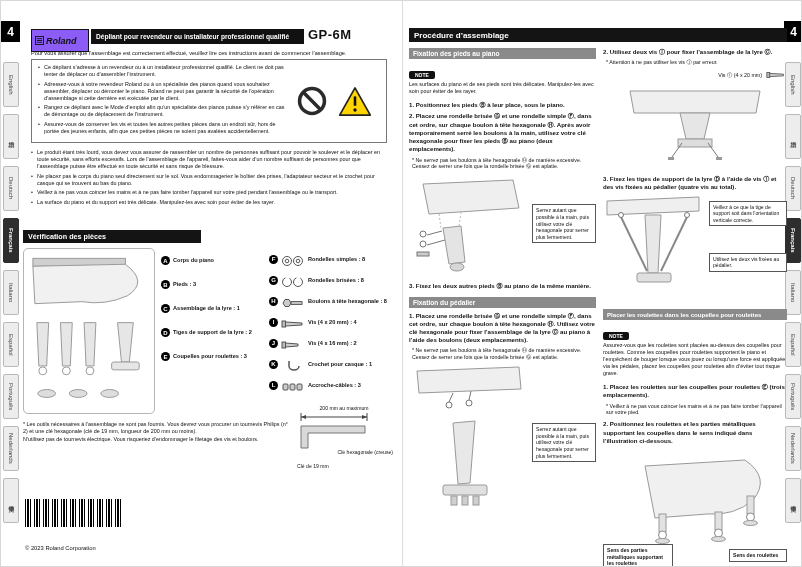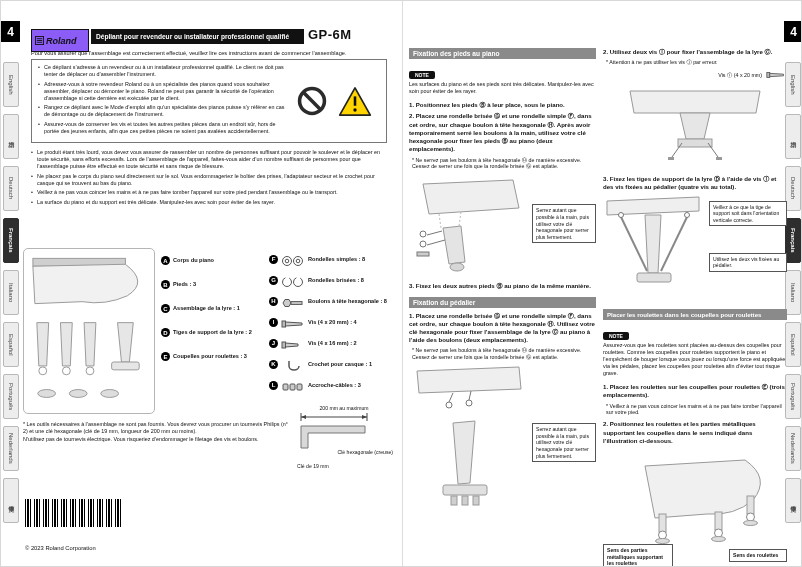--- a/index.html
+++ b/index.html
@@ -139,20 +139,21 @@
       </div>
     </div>
 
     <ul class="blist cautions">
       <li>Le produit étant très lourd, vous devez vous assurer de rassembler un nombre de personnes suffisant pour pouvoir le soulever et le déplacer en toute sécurité, sans efforts excessifs. Lors de l’assemblage de l’appareil, faites-vous aider d’un nombre suffisant de personnes pour que l’assemblage puisse être effectué en toute sécurité et sans risque de blessure.</li>
       <li>Ne placez pas le corps du piano seul directement sur le sol. Vous endommageriez le boîtier des prises, l’adaptateur secteur et le crochet pour casque qui se trouvent au bas du piano.</li>
       <li>Veillez à ne pas vous coincer les mains et à ne pas faire tomber l’appareil sur votre pied pendant l’assemblage ou le transport.</li>
       <li>La surface du piano et du support est très délicate. Manipulez-les avec soin pour éviter de les rayer.</li>
     </ul>
 
+    <div class="vbar">Vérification des pièces</div>
 
     <div class="partsarea">
       <div class="partsimgs">
         <svg viewBox="0 0 126 58" width="124" height="58">
           <rect x="6" y="6" width="94" height="8" fill="#cfcfcf" stroke="#999"></rect>
           <path d="M6 14 L100 12 Q124 30 102 44 Q80 54 56 50 L8 52 Z" fill="#f1f1f1" stroke="#999"></path>
         </svg>
         <svg viewBox="0 0 126 96" width="124" height="96">
           <g stroke="#999" fill="#e6e6e6">
             <polygon points="10,8 22,8 20,52 12,52"></polygon>
@@ -295,20 +296,21 @@
       <div class="vtab">日本語</div>
       <div class="vtab">Deutsch</div>
       <div class="vtab active">Français</div>
       <div class="vtab">Italiano</div>
       <div class="vtab">Español</div>
       <div class="vtab">Português</div>
       <div class="vtab">Nederlands</div>
       <div class="vtab">简体中文</div>
     </div>
 
+    <div class="rtitle">Procédure d’assemblage</div>
 
     <div class="rcol1">
       <div class="graybar">Fixation des pieds au piano</div>
       <div class="notebadge">NOTE</div>
       <div class="notetext">Les surfaces du piano et de ses pieds sont très délicates. Manipulez-les avec soin pour éviter de les rayer.</div>
 
       <p class="step">1. Positionnez les pieds Ⓑ à leur place, sous le piano.</p>
       <p class="step">2. Placez une rondelle brisée Ⓖ et une rondelle simple Ⓕ, dans cet ordre, sur chaque boulon à tête hexagonale Ⓗ. Après avoir temporairement serré les boulons à la main, utilisez votre clé hexagonale pour fixer les pieds Ⓑ au piano (deux emplacements).</p>
       <p class="subnote">* Ne serrez pas les boulons à tête hexagonale Ⓗ de manière excessive. Cessez de serrer une fois que la rondelle brisée Ⓖ est aplatie.</p>
 

